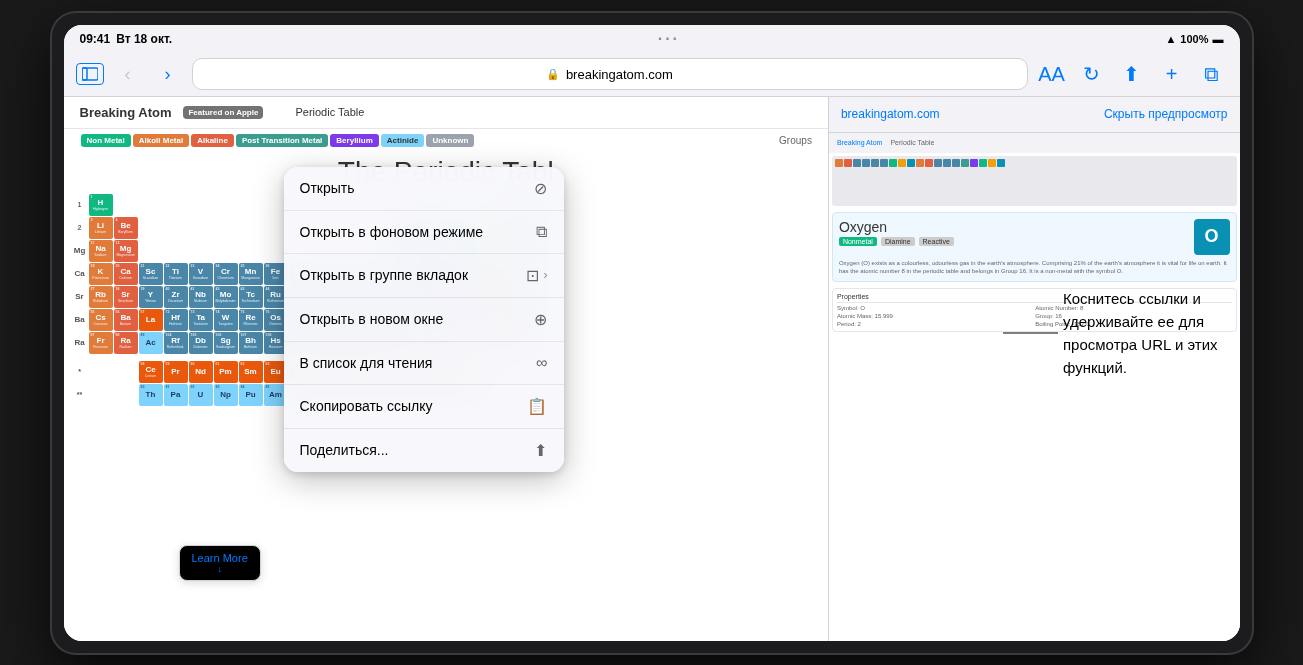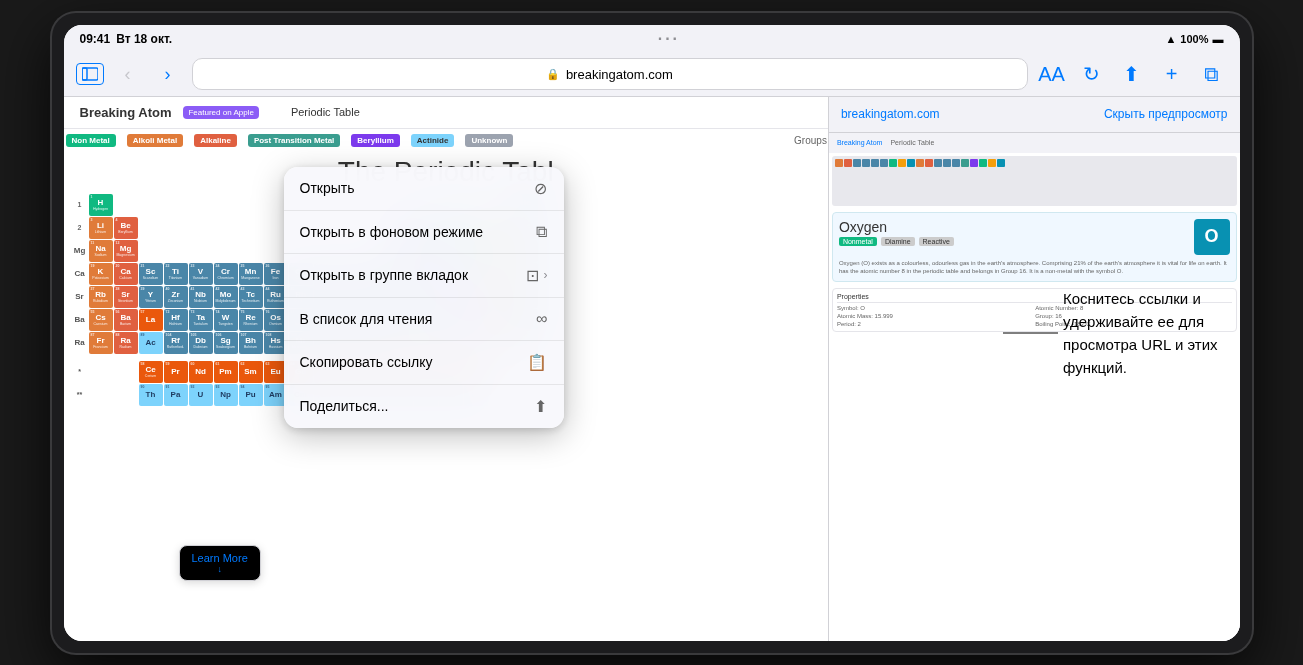--- a/index.html
+++ b/index.html
@@ -123,33 +123,33 @@
       gap: 12px;
       background: #fff;
       border-bottom: 1px solid #e5e5ea;
     }
     .pt-logo {
       font-weight: 700;
       font-size: 13px;
       color: #333;
     }
     .pt-apple-badge {
-      background: #8b5cf6;
+      background: #737373;
       color: #fff;
       font-size: 8px;
       padding: 2px 5px;
       border-radius: 4px;
-      font-weight: 400;
+      font-weight: 700;
     }
 
     
     .pt-legend {
       display: flex;
-      gap: 9px;
-      padding: 4px 1px;
+      gap: 0;
+      padding: 4px 16px;
       flex-wrap: wrap;
     }
 
     
     .pt-title {
       font-size: 28px;
       font-weight: 300;
       color: #333;
       text-align: center;
       padding: 4px 0;
@@ -1106,20 +1106,24 @@
           <span class="menu-item-icon">⧉</span>
         </div>
         <div class="context-menu-item">
           <span class="menu-item-label">Открыть в группе вкладок</span>
           <span style="display: flex; align-items: center; gap: 4px;">
             <span class="menu-item-icon">⊡</span>
             <span class="menu-item-arrow">›</span>
           </span>
         </div>
         <div class="context-menu-item">
+          <span class="menu-item-label">Открыть в новом окне</span>
+          <span class="menu-item-icon">⊕</span>
+        </div>
+        <div class="context-menu-item">
           <span class="menu-item-label">В список для чтения</span>
           <span class="menu-item-icon">∞</span>
         </div>
         <div class="context-menu-item">
           <span class="menu-item-label">Скопировать ссылку</span>
           <span class="menu-item-icon">📋</span>
         </div>
         <div class="context-menu-item">
           <span class="menu-item-label">Поделиться...</span>
           <span class="menu-item-icon">⬆</span>

